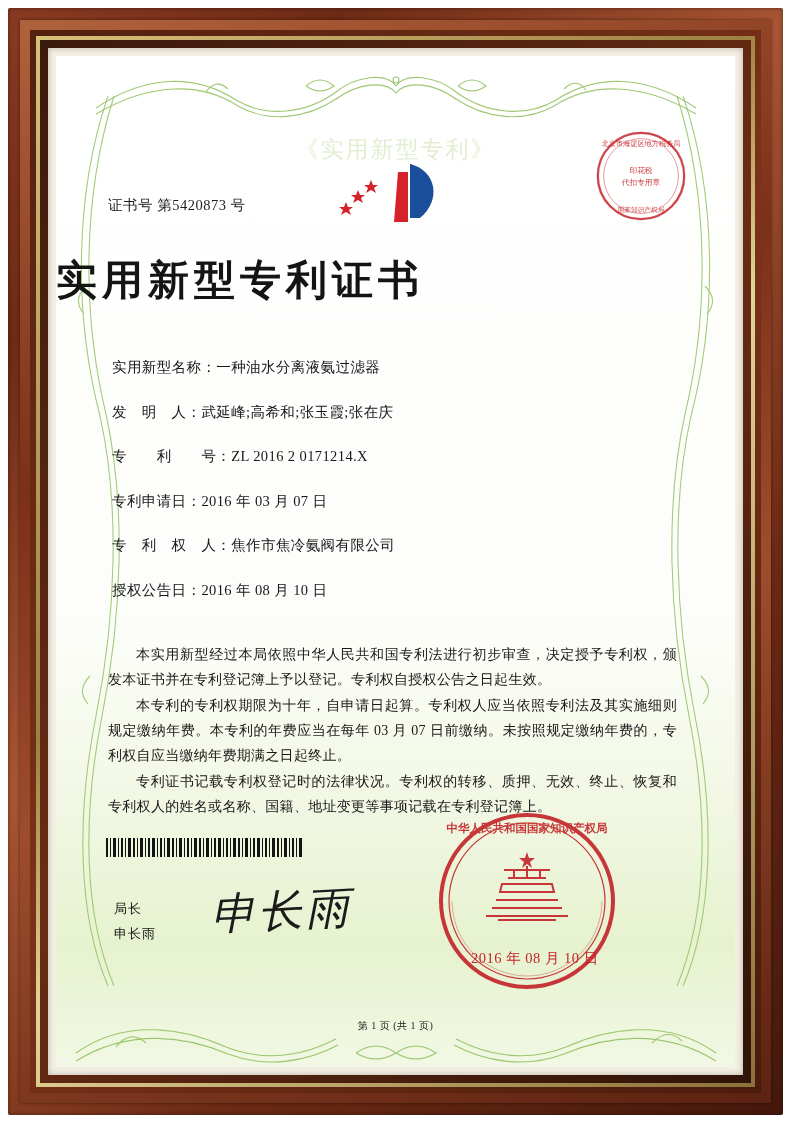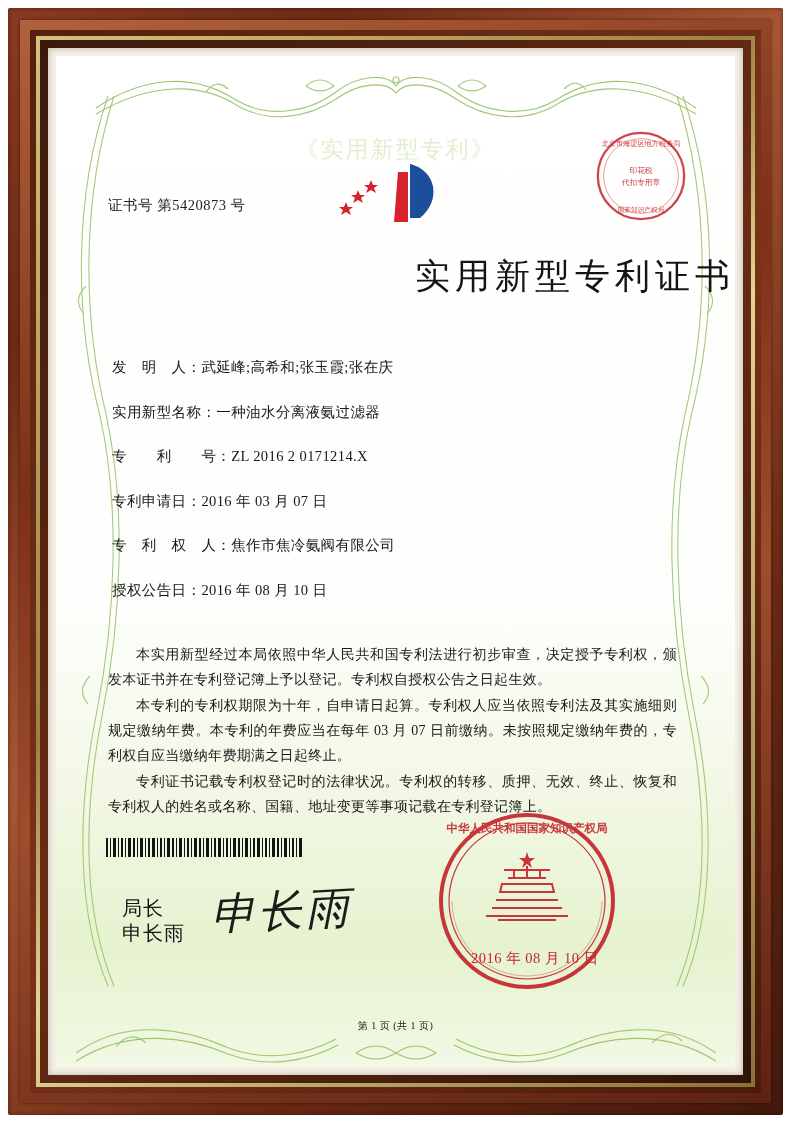--- a/index.html
+++ b/index.html
@@ -113,23 +113,23 @@
   
   .seal-top {
     position: absolute;
     right: 46px; top: 72px;
     width: 96px; height: 96px;
   }
 
   .main-title {
     position: absolute;
     left: 0; right: 0; top: 197px;
-    text-align: right;
-    font-size: 35px;
-    font-weight: normal;
+    text-align: left;
+    font-size: 41px;
+    font-weight: bold;
     letter-spacing: 5px;
     color: #141414;
     font-family: "DejaVu Sans", sans-serif;
   }
 
   .fields {
     position: absolute;
     left: 56px; top: 302px; right: 52px;
   }
   .field {
@@ -172,22 +172,22 @@
   .seal-date {
     position: absolute;
     left: 415px; top: 893px;
     font-size: 14.5px;
     color: #c4262b;
     letter-spacing: 0.5px;
   }
 
   .director {
     position: absolute;
-    left: 66px; top: 840px;
-    font-size: 20px;
+    left: 58px; top: 840px;
+    font-size: 13px;
     line-height: 25px;
     color: #161616;
     letter-spacing: 1px;
   }
   .signature {
     position: absolute;
     left: 155px; top: 826px;
     font-size: 44px;
     color: #1b1b1b;
     font-family: "DejaVu Serif", serif;
@@ -296,24 +296,24 @@
         </g>
         <g fill="#c4262b" opacity="0.85" font-family="DejaVu Sans" font-size="7">
           <text x="50" y="88" text-anchor="middle">国家知识产权局</text>
         </g>
       </svg>
 
       <div class="main-title">实用新型专利证书</div>
 
       <div class="fields">
         <div class="field">
+          <span class="lbl">实用新型名称：</span><span class="val">一种油水分离液氨过滤器</span>
+        </div>
+        <div class="field">
           <span class="lbl">发　明　人：</span><span class="val">武延峰;高希和;张玉霞;张在庆</span>
-        </div>
-        <div class="field">
-          <span class="lbl">实用新型名称：</span><span class="val">一种油水分离液氨过滤器</span>
         </div>
         <div class="field">
           <span class="lbl">专　　利　　号：</span><span class="val">ZL 2016 2 0171214.X</span>
         </div>
         <div class="field">
           <span class="lbl">专利申请日：</span><span class="val">2016 年 03 月 07 日</span>
         </div>
         <div class="field">
           <span class="lbl">专　利　权　人：</span><span class="val">焦作市焦冷氨阀有限公司</span>
         </div>

